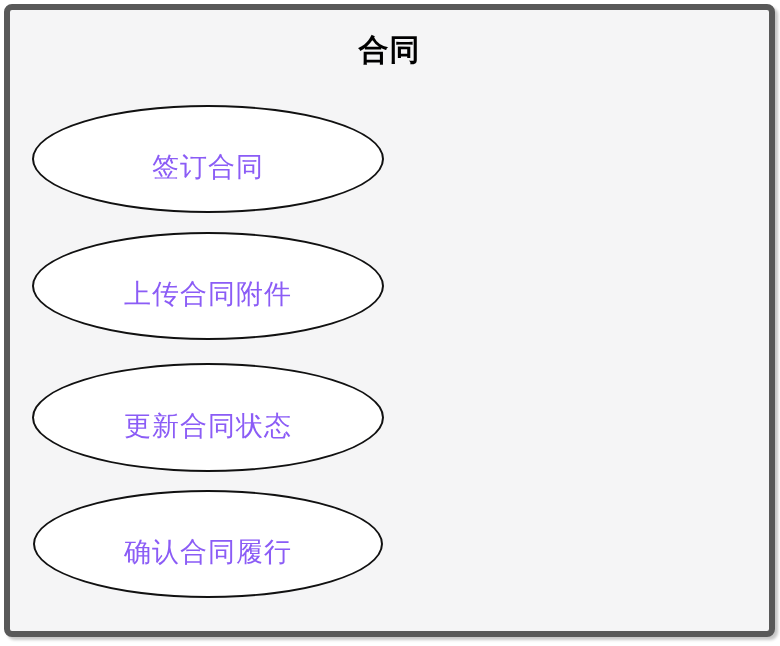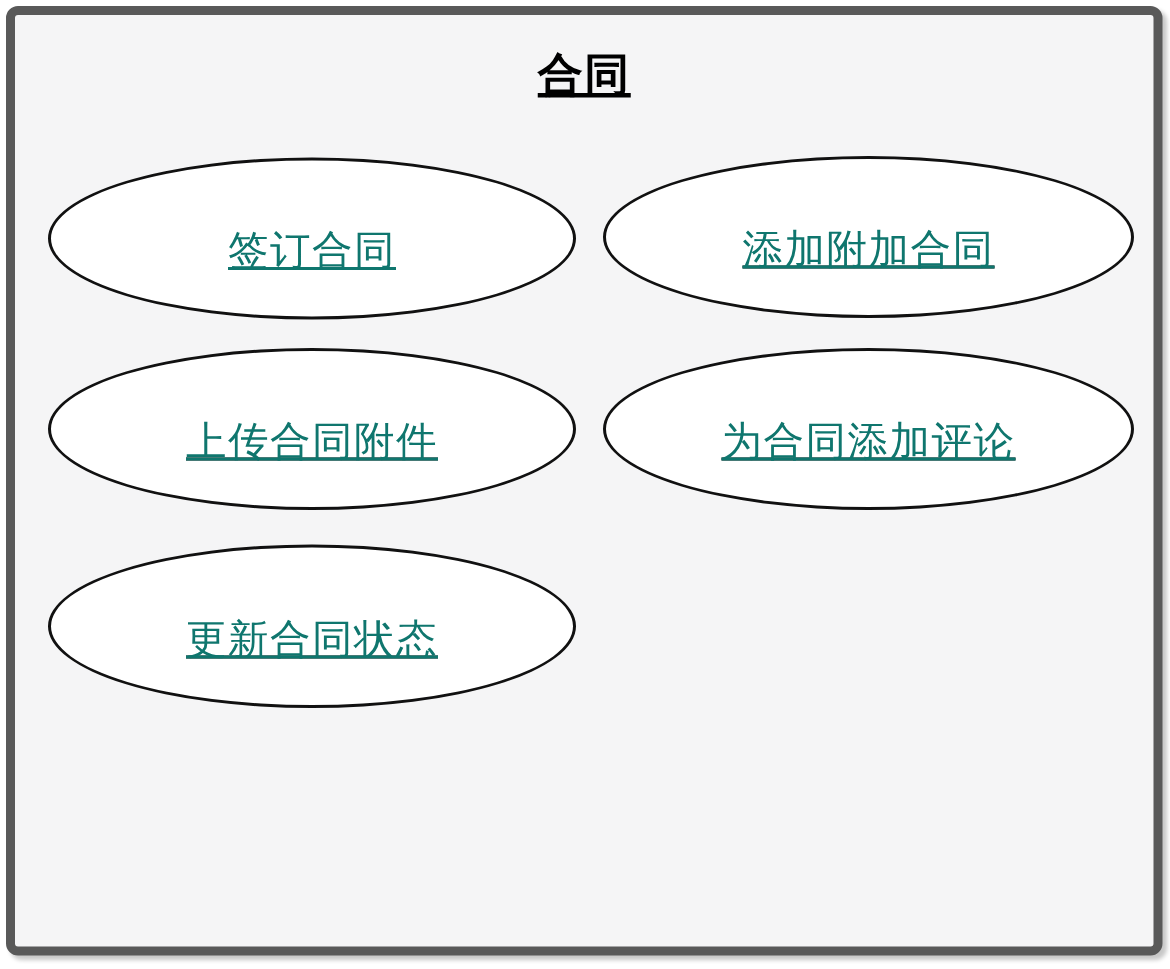--- a/index.html
+++ b/index.html
@@ -2,21 +2,21 @@
 <html style="--frame-border: #595959; --canvas-background: #f5f5f6; --node-fill: #ffffff; --node-stroke: #111111; --title-color: #000000;"><head>
 <meta charset="utf-8">
 <style>
   :root {
     --frame-border: #595959;
     --canvas-background: #f5f5f6;
     --node-fill: #ffffff;
     --node-stroke: #111111;
     --title-color: #000000;
   }
-  * { margin: 0; padding: 0; box-sizing: border-box; text-decoration: underline; }
+  * { margin: 0; padding: 0; box-sizing: border-box; }
   html, body {
     background: #ffffff;
     font-family: "Liberation Sans", "DejaVu Sans", sans-serif;
   }
   .stage {
     position: relative;
     width: 780px;
     height: 646px;
     background: #ffffff;
     overflow: hidden;
@@ -47,21 +47,21 @@
     position: absolute;
     border-radius: 50%;
     background: var(--node-fill);
     border: 2px solid var(--node-stroke);
     display: flex;
     align-items: center;
     justify-content: center;
   }
   .uc-label {
     font-size: 27px;
-    color: #0f766e;
+    color: #8b5cf6;
     white-space: nowrap;
     letter-spacing: 1px;
     margin-top: 16px;
   }
   
   .uc-1 { left: 22px;  top: 95px;  width: 352px; height: 108px; }
   .uc-2 { left: 392px; top: 94px;  width: 354px; height: 108px; }
   .uc-3 { left: 22px;  top: 222px; width: 352px; height: 108px; }
   .uc-4 { left: 392px; top: 222px; width: 354px; height: 108px; }
   .uc-5 { left: 22px;  top: 353px; width: 352px; height: 109px; }
@@ -73,32 +73,29 @@
 
 <div class="stage">
   <div class="frame">
 
     <div class="frame-title">合同</div>
 
     <div class="uc uc-1">
       <span class="uc-label">签订合同</span>
     </div>
 
-    <div class="uc uc-2">
-      <span class="uc-label">添加附加合同</span>
-    </div>
 
     <div class="uc uc-3">
       <span class="uc-label">上传合同附件</span>
     </div>
 
-    <div class="uc uc-4">
-      <span class="uc-label">为合同添加评论</span>
-    </div>
 
     <div class="uc uc-5">
       <span class="uc-label">更新合同状态</span>
     </div>
 
 
+    <div class="uc uc-7">
+      <span class="uc-label">确认合同履行</span>
+    </div>
 
   </div>
 </div>
 
 </body></html>

